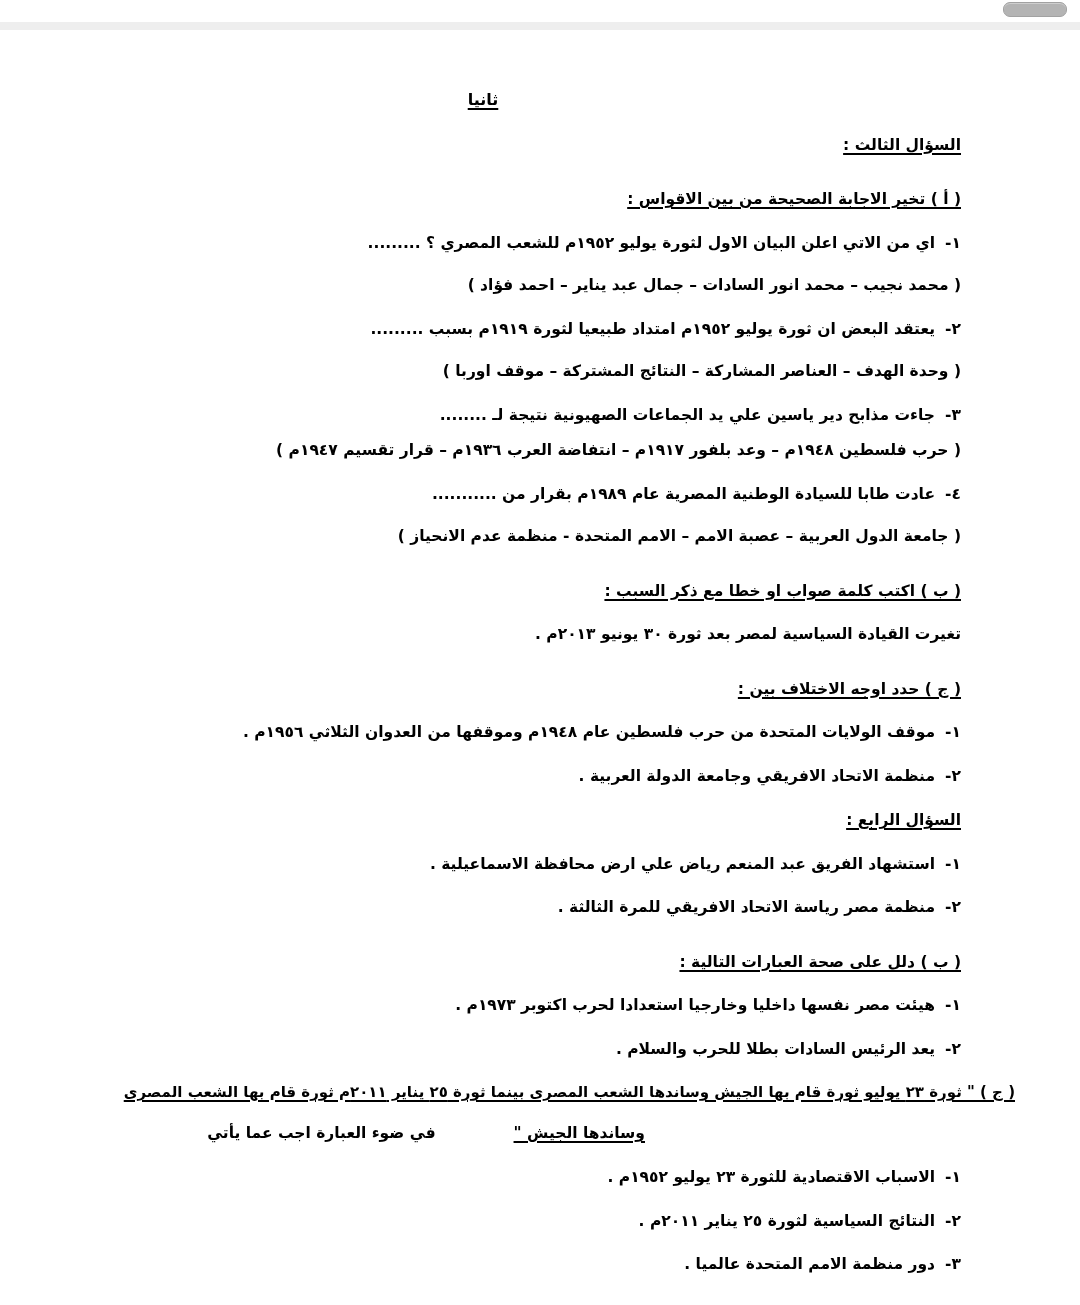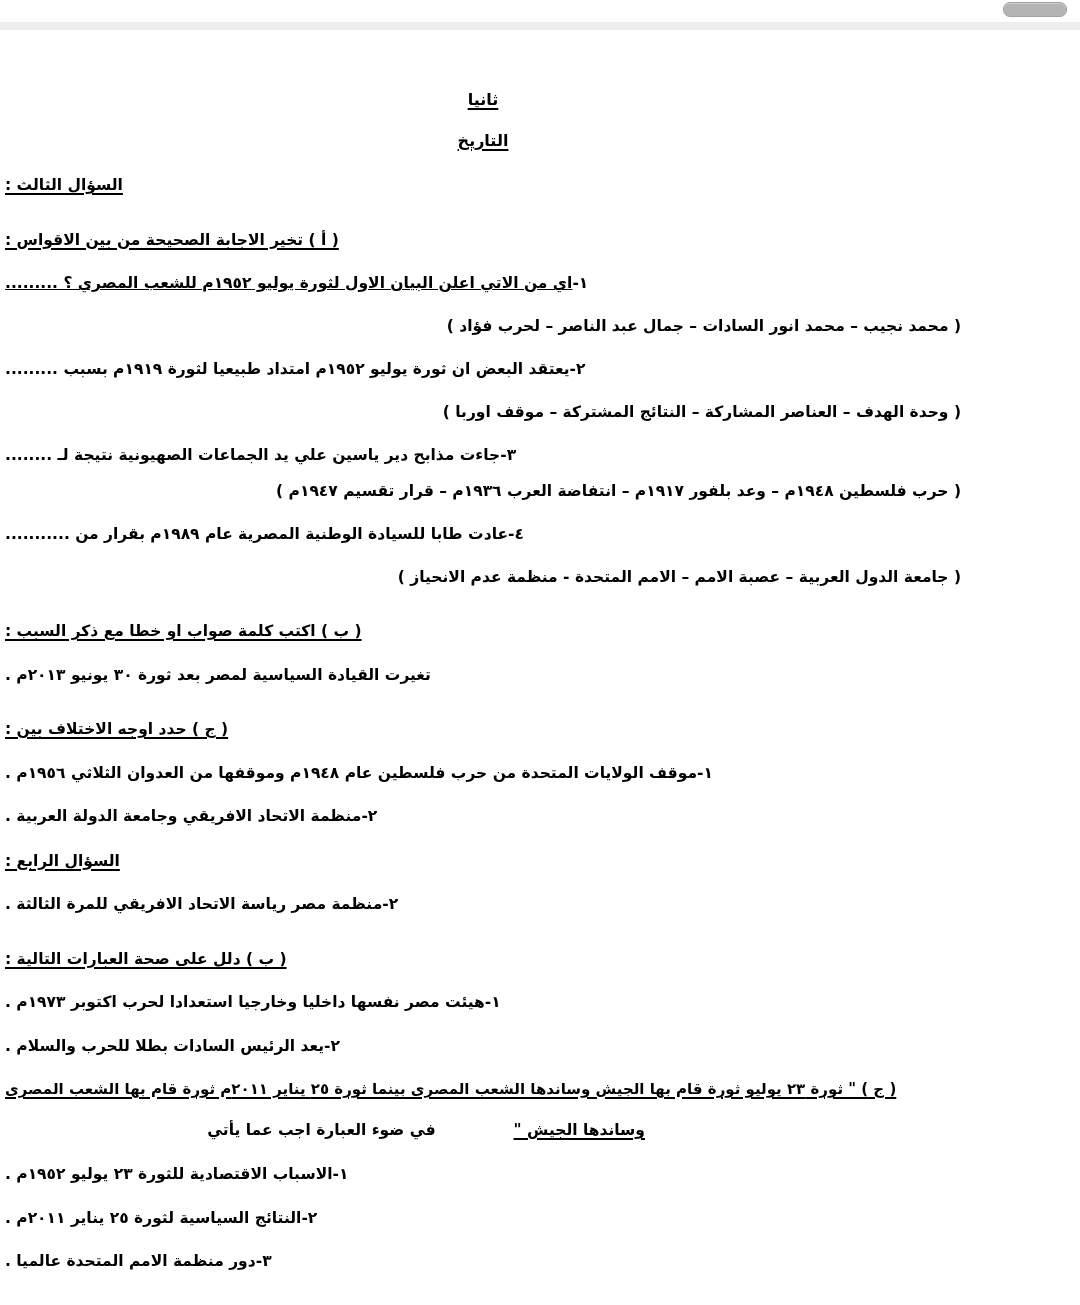--- a/index.html
+++ b/index.html
@@ -73,21 +73,21 @@
     letter-spacing: 0px;
   }
 
   .u {
     text-decoration: underline;
     text-underline-offset: 3px;
     text-decoration-thickness: 1.6px;
   }
 
   .center { text-align: center; }
-  .right  { text-align: left; }
+  .right  { text-align: right; }
 
   
   .sp-title-1 { margin-top: 62px; }
   .sp-title-2 { margin-top: 24px; }
   .sp-q       { margin-top: 29px; }
   .sp-sub     { margin-top: 39px; }
   .sp-item    { margin-top: 28px; }
   .sp-opt     { margin-top: 27px; }
   .sp-tight   { margin-top: 24px; }
 
@@ -108,37 +108,34 @@
   <div class="scroll-thumb"></div>
 </div>
 <div class="chrome-band"></div>
 
 <div class="sheet">
   <div class="doc">
 
     <div class="line center sp-title-1">
       <span class="u hdr-word">ثانيا</span>
     </div>
-    <div class="line center sp-title-2">
-      <span class="u hdr-word">التاريخ</span>
-    </div>
 
     <div class="line right sp-q">
       <span class="u">السؤال الثالث :</span>
     </div>
 
     <div class="line right sp-sub">
       <span class="u">( أ ) تخير الاجابة الصحيحة من بين الاقواس :</span>
     </div>
 
-    <div class="line right sp-item" style="padding-left:0;text-decoration:underline;">
+    <div class="line right sp-item" style="padding-left:0;">
       <span class="num">١-</span><span>اي من الاتي اعلن البيان الاول لثورة يوليو ١٩٥٢م للشعب المصري ؟ .........</span>
     </div>
     <div class="line sp-opt" style="text-align:right; padding-left:43px;">
-      <span>( محمد نجيب – محمد انور السادات – جمال عبد الناصر – لحرب فؤاد )</span>
+      <span>( محمد نجيب – محمد انور السادات – جمال عبد يناير – احمد فؤاد )</span>
     </div>
 
     <div class="line right sp-item">
       <span class="num">٢-</span><span>يعتقد البعض ان ثورة يوليو ١٩٥٢م امتداد طبيعيا لثورة ١٩١٩م بسبب .........</span>
     </div>
     <div class="line sp-opt" style="text-align:right; padding-left:57px;">
       <span>( وحدة الهدف – العناصر المشاركة – النتائج المشتركة – موقف اوربا )</span>
     </div>
 
     <div class="line right sp-item">
@@ -169,20 +166,23 @@
       <span class="num">١-</span><span>موقف الولايات المتحدة من حرب فلسطين عام ١٩٤٨م وموقفها من العدوان الثلاثي ١٩٥٦م .</span>
     </div>
     <div class="line right sp-item">
       <span class="num">٢-</span><span>منظمة الاتحاد الافريقي وجامعة الدولة العربية .</span>
     </div>
 
     <div class="line right sp-q">
       <span class="u">السؤال الرابع :</span>
     </div>
 
+    <div class="line right sp-item">
+      <span class="num">١-</span><span>استشهاد الفريق عبد المنعم رياض علي ارض محافظة الاسماعيلية .</span>
+    </div>
     <div class="line right sp-item">
       <span class="num">٢-</span><span>منظمة مصر رياسة الاتحاد الافريقي للمرة الثالثة .</span>
     </div>
 
     <div class="line right sp-sub">
       <span class="u">( ب ) دلل على صحة العبارات التالية :</span>
     </div>
     <div class="line right sp-item">
       <span class="num">١-</span><span>هيئت مصر نفسها داخليا وخارجيا استعدادا لحرب اكتوبر ١٩٧٣م .</span>
     </div>

